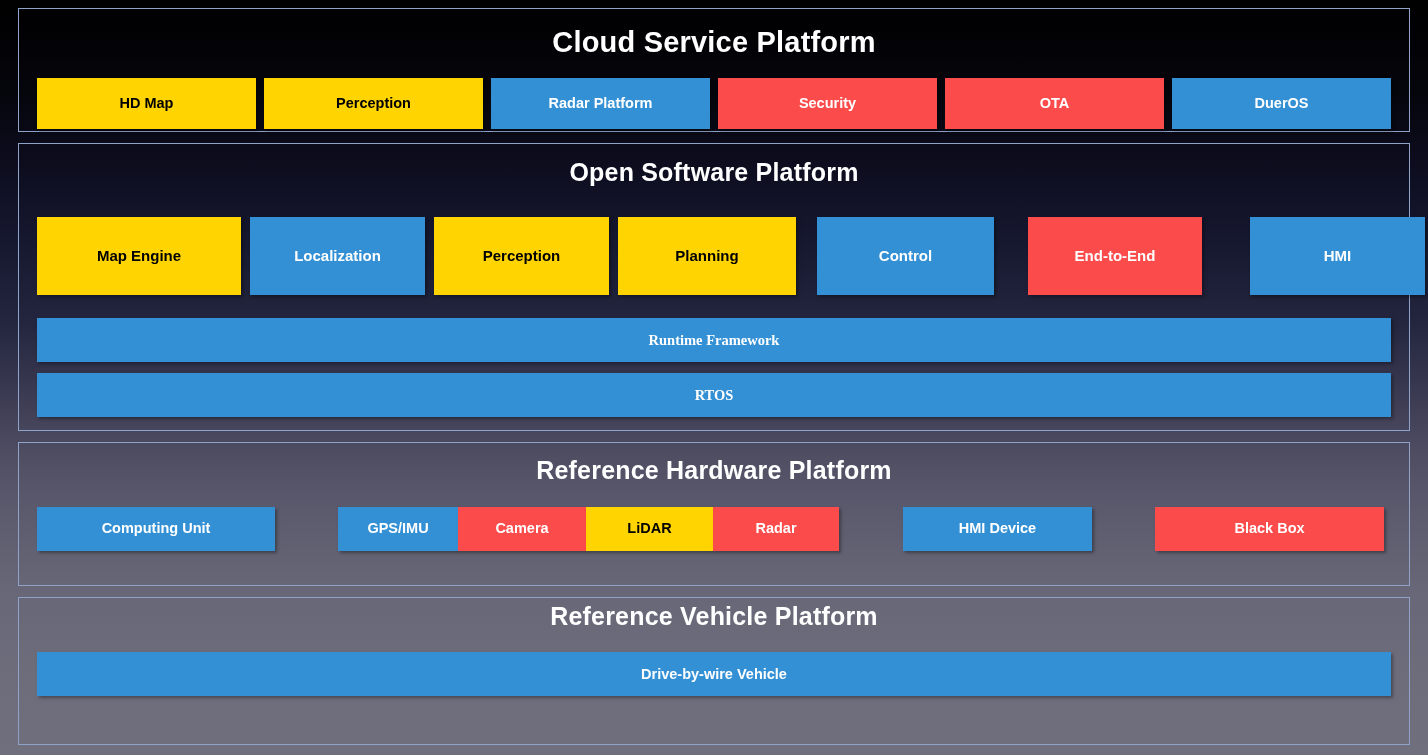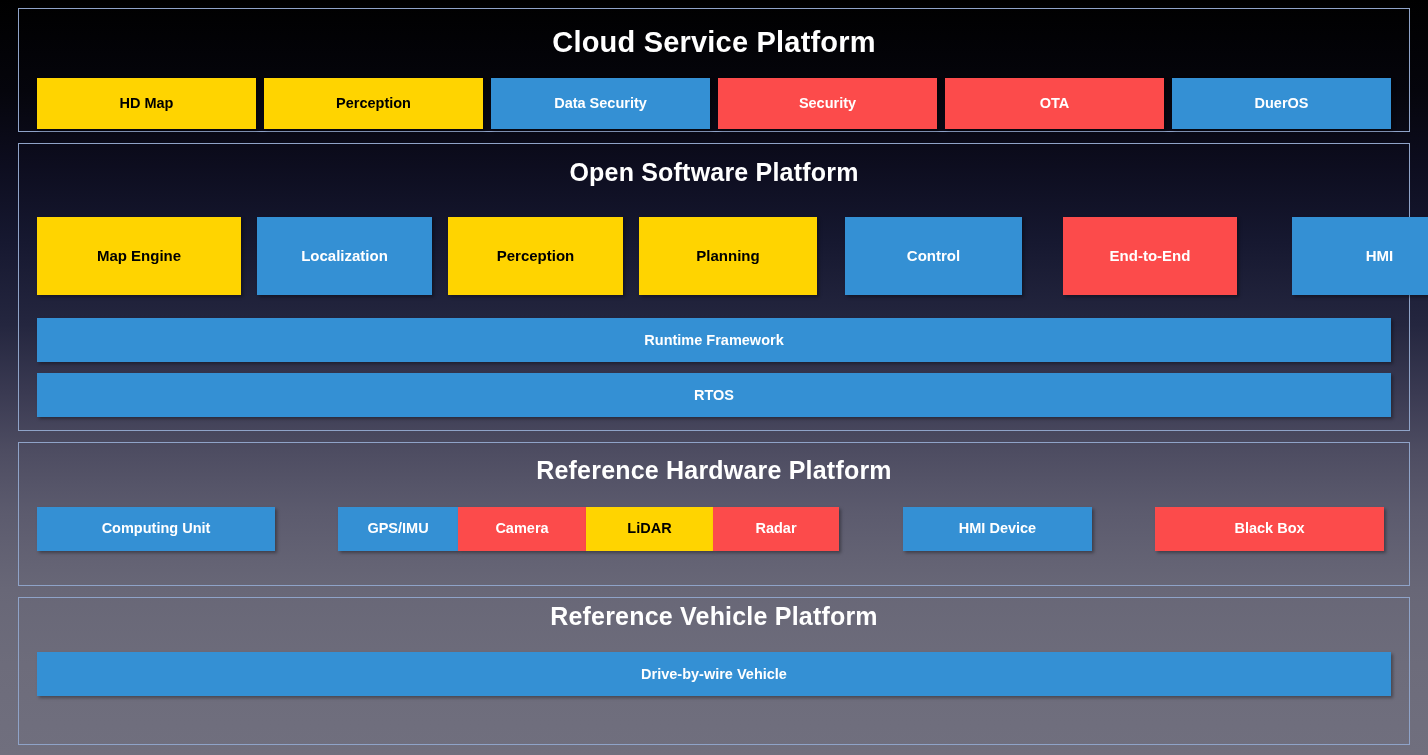--- a/index.html
+++ b/index.html
@@ -73,36 +73,37 @@
   #layer-cloud .box { height: 51px; font-size: 14.5px; flex: 1 1 0; }
 
   
   #layer-software { height: 295px; padding-top: 14px; }
   #layer-software .layer-title { font-size: 25px; }
   #layer-software .modules-row {
     margin-top: 18px;
     display: flex;
     width: 100%;
     padding: 12px 18px;
-    gap: 16px;
+    gap: 9px;
     height: 102px;
   }
   #layer-software .modules-row .box { font-size: 15px; height: 100%; }
   .m-map     { flex: 0 0 204px; }
   .m-loc     { flex: 0 0 175px; }
   .m-perc    { flex: 0 0 175px; }
   .m-plan    { flex: 0 0 178px; }
   .m-ctrl    { flex: 0 0 177px; margin-left: 12px; }
   .m-e2e     { flex: 0 0 174px; margin-left: 25px; }
   .m-hmi     { flex: 0 0 175px; margin-left: 39px; }
 
   #layer-software .wide-row {
     width: 100%;
     padding: 0 18px;
     margin-top: 11px;
+    font-family: Liberation Serif, serif;
   }
   #layer-software .wide-row .box {
     width: 100%;
     height: 44px;
     font-size: 14.5px;
   }
 
   
   #layer-hardware { height: 148px; padding-top: 13px; }
   #layer-hardware .layer-title { font-size: 25px; }
@@ -140,21 +141,21 @@
   }
 </style>
 </head>
 <body>
 
 <section class="layer" id="layer-cloud">
   <div class="layer-title">Cloud Service Platform</div>
   <div class="row">
     <div class="box c-yellow">HD Map</div>
     <div class="box c-yellow">Perception</div>
-    <div class="box c-blue">Data Security</div>
+    <div class="box c-blue">Radar Platform</div>
     <div class="box c-red">Security</div>
     <div class="box c-red">OTA</div>
     <div class="box c-blue">DuerOS</div>
   </div>
 </section>
 
 <section class="layer" id="layer-software">
   <div class="layer-title">Open Software Platform</div>
   <div class="modules-row">
     <div class="box c-yellow m-map">Map Engine</div>

